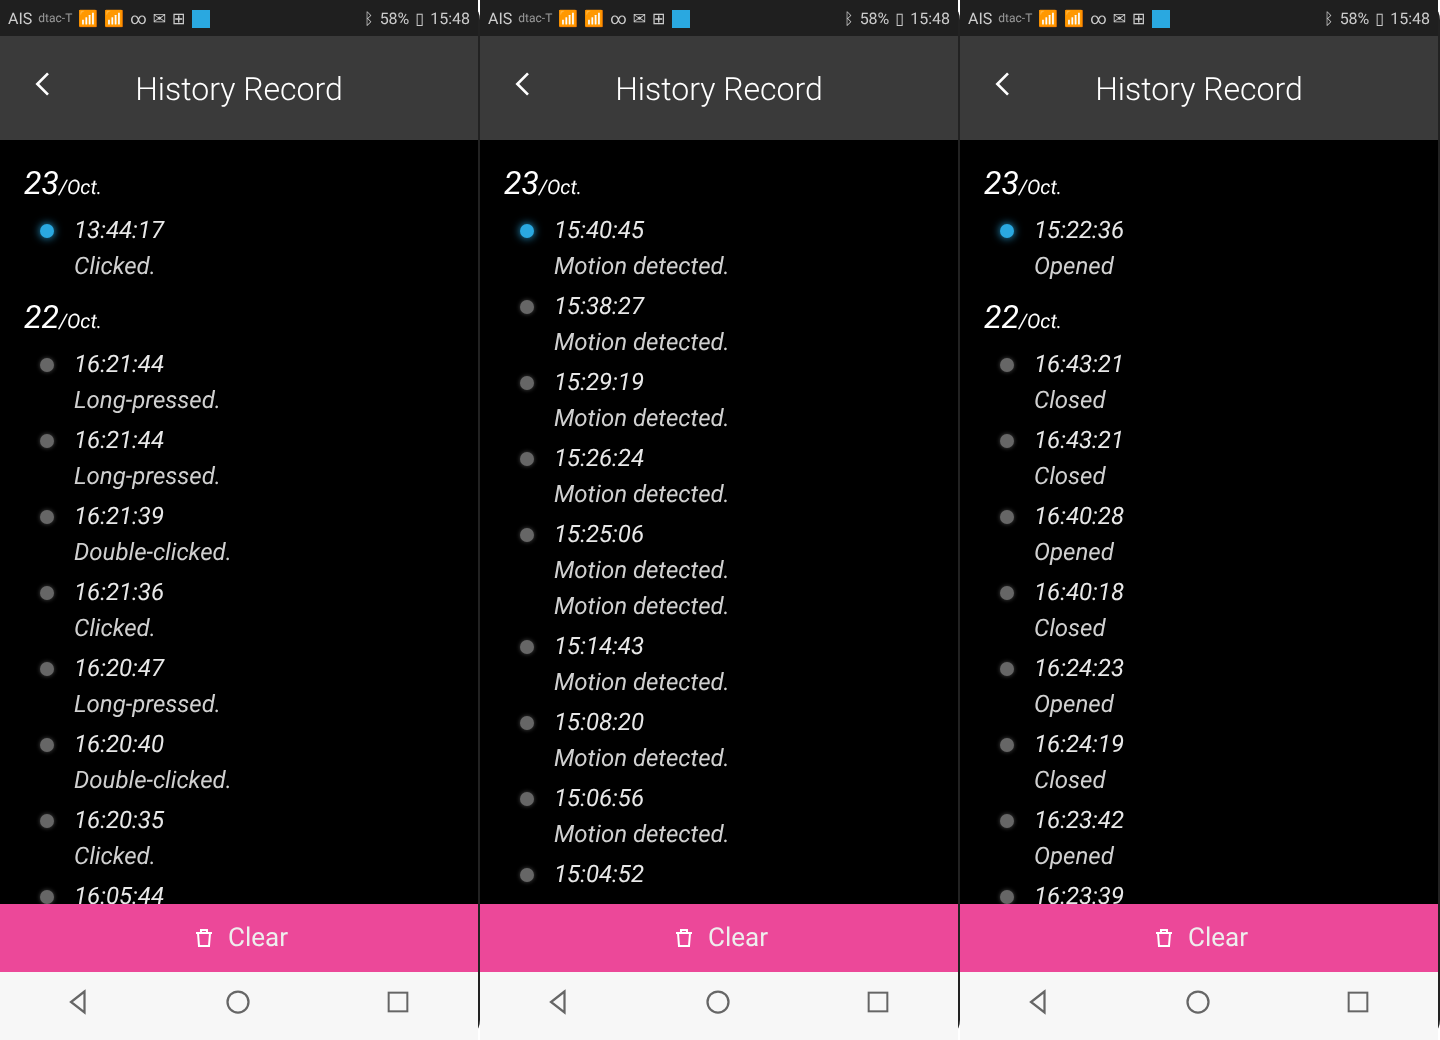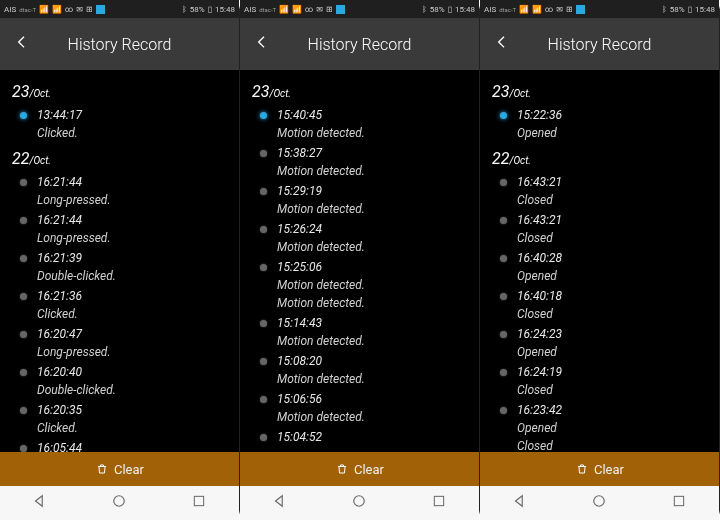--- a/index.html
+++ b/index.html
@@ -20,21 +20,21 @@
   .date-hdr { padding: 6px 12px 4px 12px; font-size: 13px; color: #fff; }
   .date-big { font-size: 16px; }
   .date-sm { font-size: 10px; }
   .row { display: flex; align-items: flex-start; padding: 2px 10px 2px 20px; position: relative; }
   .dot { width: 7px; height: 7px; border-radius: 50%; background: #666; margin-top: 5px; margin-right: 10px; flex-shrink: 0; box-shadow: 0 0 2px rgba(255,255,255,0.3); }
   .dot.active { background: #2aa8e0; box-shadow: 0 0 4px #2aa8e0; }
   .row-txt { font-size: 12px; line-height: 16px; color: #e8e8e8; }
   .row.sub .row-txt { color: #d0d0d0; }
   .row.sub { padding-left: 37px; padding-top: 0; padding-bottom: 2px; text-align: center; }
   
-  .clearbar { height: 34px; background: #a16207; display: flex; align-items: center; justify-content: center; gap: 6px; color: #eee; font-size: 13px; }
+  .clearbar { height: 34px; background: #ec4899; display: flex; align-items: center; justify-content: center; gap: 6px; color: #eee; font-size: 13px; }
   .trash { width: 13px; height: 13px; display: inline-flex; align-items: center; justify-content: center; }
   
   .navbar { height: 34px; background: #f7f7f7; display: flex; align-items: center; justify-content: space-around; }
   .nav-btn { width: 40px; height: 22px; display: flex; align-items: center; justify-content: center; }
   .nav-btn svg { stroke: #666; fill: none; }
 </style>
 </head>
 <body>
 
 <div class="stage">
@@ -357,20 +357,24 @@
         <div class="row sub">
           <div class="row-txt">Closed</div>
         </div>
         <div class="row">
           <div class="dot"></div>
           <div class="row-txt">16:23:42</div>
         </div>
         <div class="row sub">
           <div class="row-txt">Opened</div>
         </div>
+        <div class="row">
+          <div class="dot"></div>
+          <div class="row-txt">16:23:39</div>
+        </div>
         <div class="row sub">
           <div class="row-txt">Closed</div>
         </div>
       </div>
       <div class="clearbar">
         <span class="trash">
           <svg width="12" height="12" viewBox="0 0 24 24" fill="none" stroke="white" stroke-width="2">
             <path d="M4 7h16M9 7V4h6v3M6 7l1 13h10l1-13"></path>
           </svg>
         </span>

